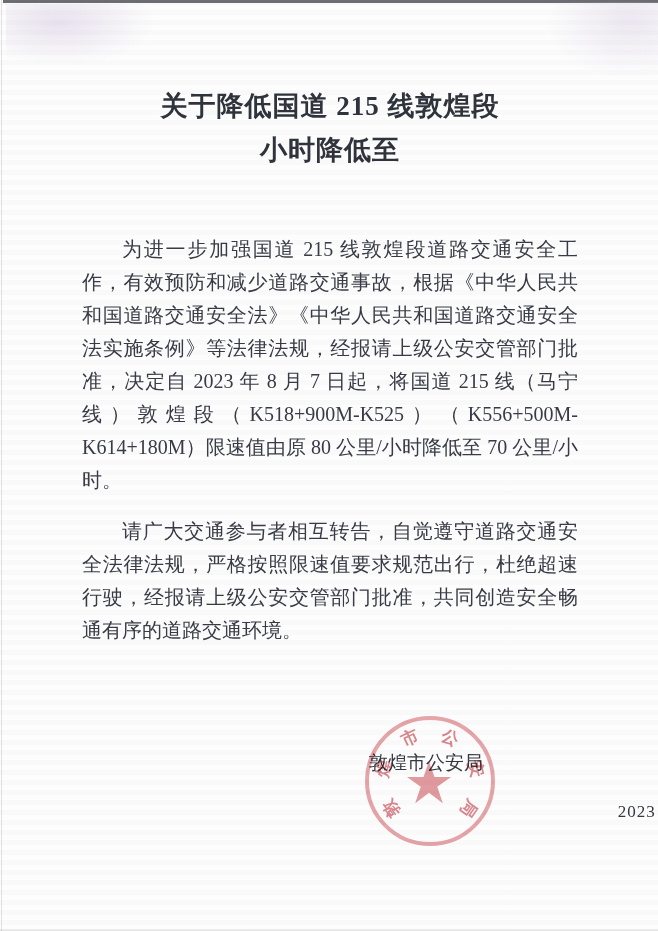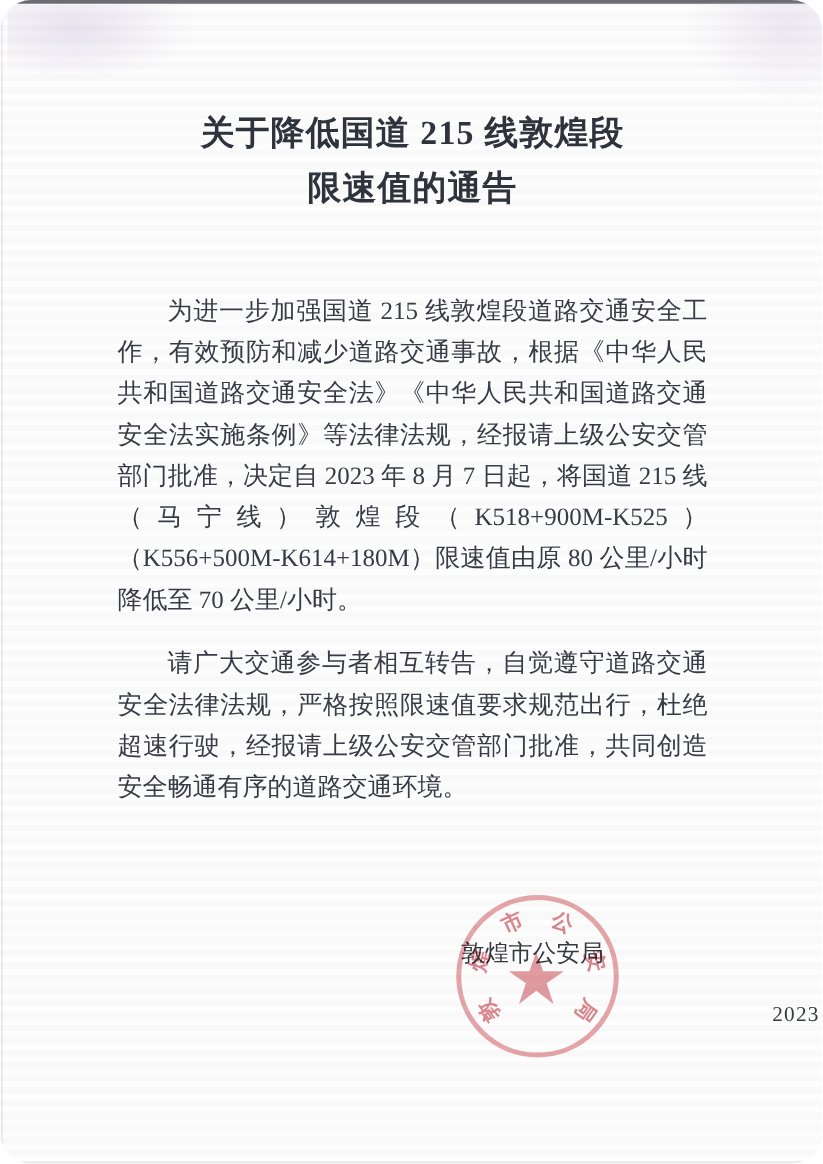--- a/index.html
+++ b/index.html
@@ -7,39 +7,38 @@
     width:658px;height:931px;
     font-family:"Liberation Serif","DejaVu Serif",serif;
     background:#ffffff;
   }
   .page{
     position:relative;width:658px;height:931px;overflow:hidden;
     background:
       repeating-linear-gradient(180deg, rgba(0,0,0,0.014) 0 5px, rgba(255,255,255,0) 5px 10px),
       #fdfdfd;
     color:#3a3d47;
-    border-radius:25px;
   }
   
   .top-scan-line{position:absolute;top:0;left:3px;right:0;height:3px;background:#53545c;opacity:.85;}
   .left-edge-line{position:absolute;top:0;bottom:0;left:1px;width:1px;background:rgba(0,0,0,0.10);}
   .bottom-edge-line{position:absolute;left:0;right:0;bottom:0;height:2px;background:rgba(0,0,0,0.07);}
   .smudge-left{position:absolute;top:4px;left:6px;width:150px;height:62px;
     background:radial-gradient(ellipse at 35% 30%, rgba(198,182,214,0.38), rgba(198,182,214,0) 70%);}
   .smudge-right{position:absolute;top:2px;right:-8px;width:120px;height:78px;
     background:radial-gradient(ellipse at 70% 25%, rgba(198,182,214,0.30), rgba(198,182,214,0) 70%);}
   .speck{position:absolute;left:172px;top:105px;width:3px;height:3px;border-radius:50%;background:#4a4d56;opacity:.65;}
 
   
   .content{position:absolute;left:78px;top:0;width:504px;}
   .doc-title{margin:84px 0 0;font-size:27px;line-height:44px;text-align:center;
     font-weight:bold;color:#2f333c;letter-spacing:1px;}
   .body-block{margin-top:61px;}
   .body-block p{
-    margin:0 16px 18px;font-size:20px;line-height:33px;
+    margin:0 4px 18px;font-size:20px;line-height:33px;
     text-align:justify;text-indent:2em;color:#383b45;
   }
   .closing{margin-top:15px;}
 
   
   .sig-agency{position:absolute;left:0;top:750px;width:652px;text-align:center;
     font-size:19px;color:#35383f;letter-spacing:0;}
   .sig-agency span{display:inline-block;transform:translateX(100px);}
   .sig-date{position:absolute;left:0;top:800px;width:658px;text-align:right;
     font-size:17px;color:#35383f;letter-spacing:1px;}
@@ -71,21 +70,21 @@
   <div class="top-scan-line"></div>
   <div class="left-edge-line"></div>
   <div class="bottom-edge-line"></div>
   <div class="smudge-left"></div>
   <div class="smudge-right"></div>
   <div class="speck"></div>
 
   <div class="content">
     <div class="doc-title">
       <div>关于降低国道 215 线敦煌段</div>
-      <div>限速值的通告</div>
+      <div>小时降低至</div>
     </div>
 
     <div class="body-block">
       <p>为进一步加强国道 215 线敦煌段道路交通安全工作，有效预防和减少道路交通事故，根据《中华人民共和国道路交通安全法》《中华人民共和国道路交通安全法实施条例》等法律法规，经报请上级公安交管部门批准，决定自 2023 年 8 月 7 日起，将国道 215 线（马宁线）敦煌段（K518+900M-K525）（K556+500M-K614+180M）限速值由原 80 公里/小时降低至 70 公里/小时。</p>
       <p>请广大交通参与者相互转告，自觉遵守道路交通安全法律法规，严格按照限速值要求规范出行，杜绝超速行驶，经报请上级公安交管部门批准，共同创造安全畅通有序的道路交通环境。</p>
     </div>
   </div>
 
   <div class="sig-agency">
     <span>敦煌市公安局</span>

